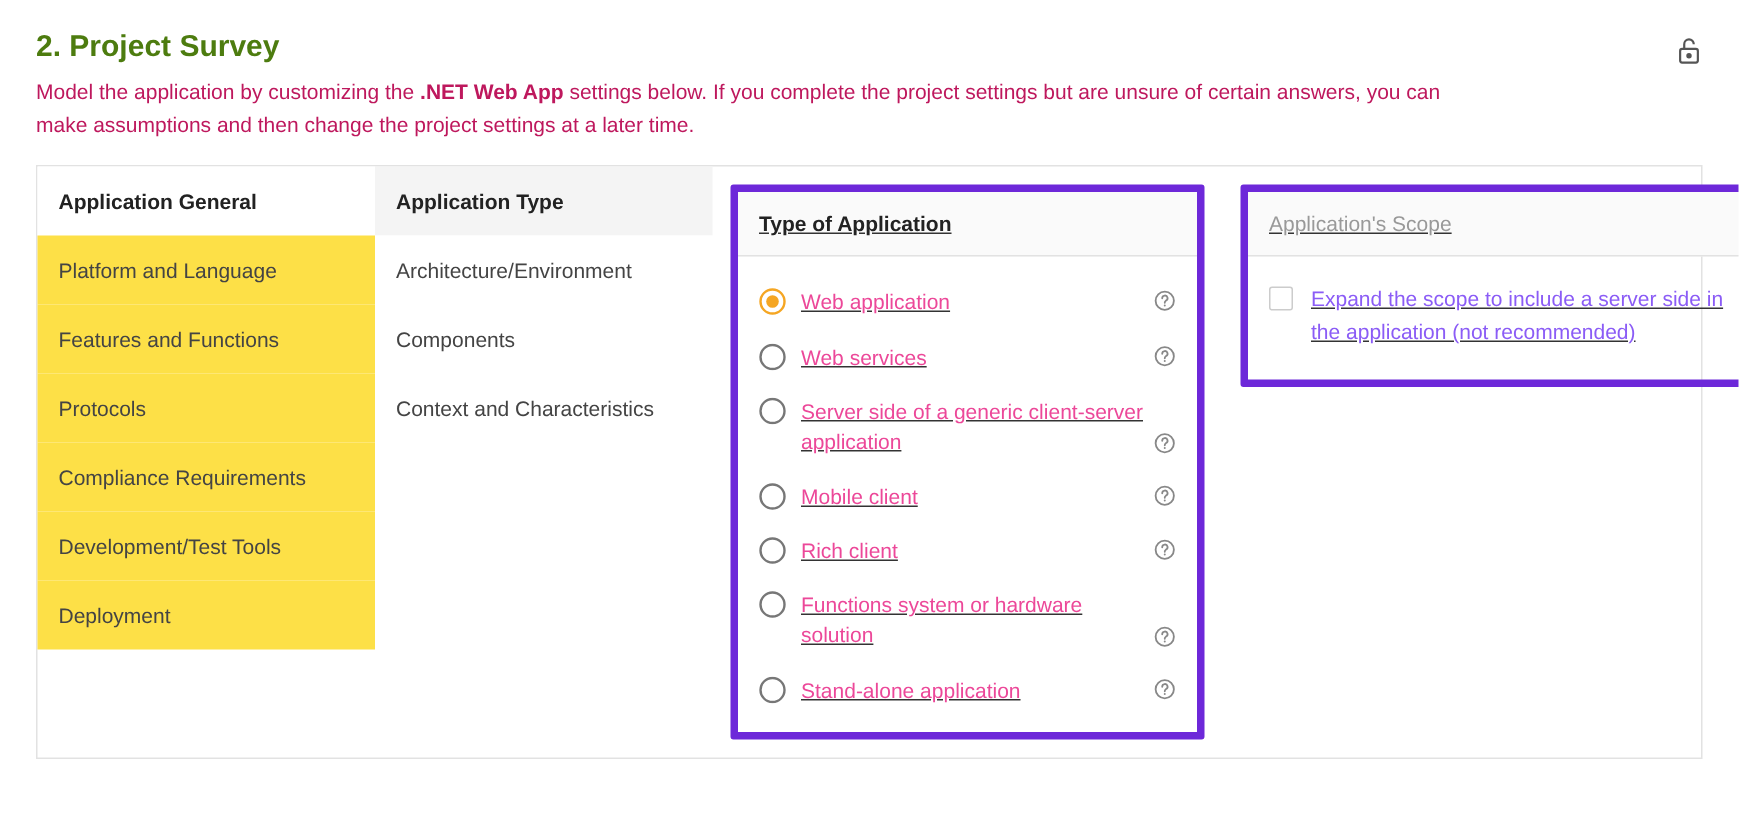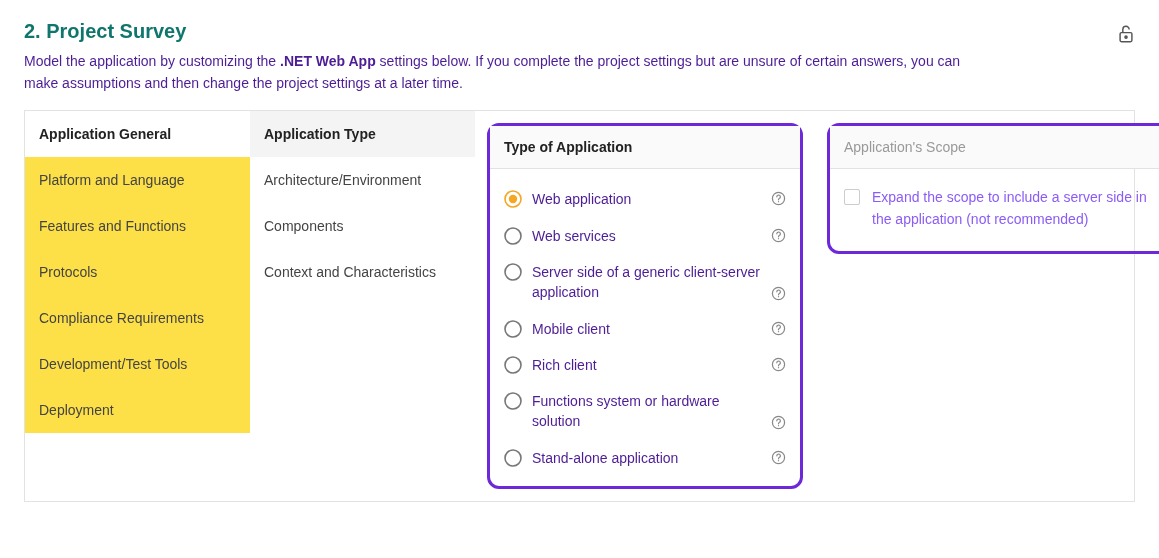--- a/index.html
+++ b/index.html
@@ -14,25 +14,25 @@
     .header {
       display: flex;
       justify-content: space-between;
       align-items: flex-start;
     }
     .header-text { flex: 1; max-width: 1000px; }
     h2 {
       font-size: 20px;
       font-weight: 700;
       margin: 0 0 8px 0;
-      color: #0f766e;
+      color: #4d7c0f;
     }
     .subtitle {
       font-size: 14px;
-      color: #4c1d95;
+      color: #be185d;
       line-height: 1.55;
       margin: 0;
       max-width: 970px;
     }
     .subtitle .bold { font-weight: 600; }
     .lock-icon {
       margin-left: 20px;
       margin-top: 4px;
       color: #555;
     }
@@ -55,24 +55,25 @@
     }
     .nav-item.active {
       font-weight: 700;
       background: #fff;
       color: #222;
     }
     .nav-col.second .nav-item { background: #fff; }
     .nav-col.second .nav-item.active { background: #f4f4f4; font-weight: 700; }
     .panel {
       margin: 12px;
-      border: 3px solid #6d28d9;
-      border-radius: 12px;
+      border: 5px solid #6d28d9;
+      border-radius: 2px;
       width: 316px;
       flex-shrink: 0;
+      text-decoration: underline;
     }
     .panel-header {
       padding: 13px 14px;
       border-bottom: 1px solid #e2e2e2;
       font-size: 14px;
       font-weight: 700;
       color: #222;
       background: #fafafa;
     }
     .panel.disabled .panel-header { color: #999; font-weight: 500; }
@@ -81,21 +82,21 @@
       display: flex;
       align-items: flex-start;
       padding: 8px 0;
       cursor: pointer;
     }
     .radio { flex-shrink: 0; width: 18px; height: 18px; margin-top: 1px; }
     .radio-label {
       flex: 1;
       margin-left: 10px;
       font-size: 14px;
-      color: #4c1d95;
+      color: #ec4899;
       line-height: 1.45;
     }
     .info-icon {
       flex-shrink: 0;
       width: 15px;
       height: 15px;
       color: #888;
       margin-left: 6px;
       cursor: pointer;
       align-self: flex-start;

